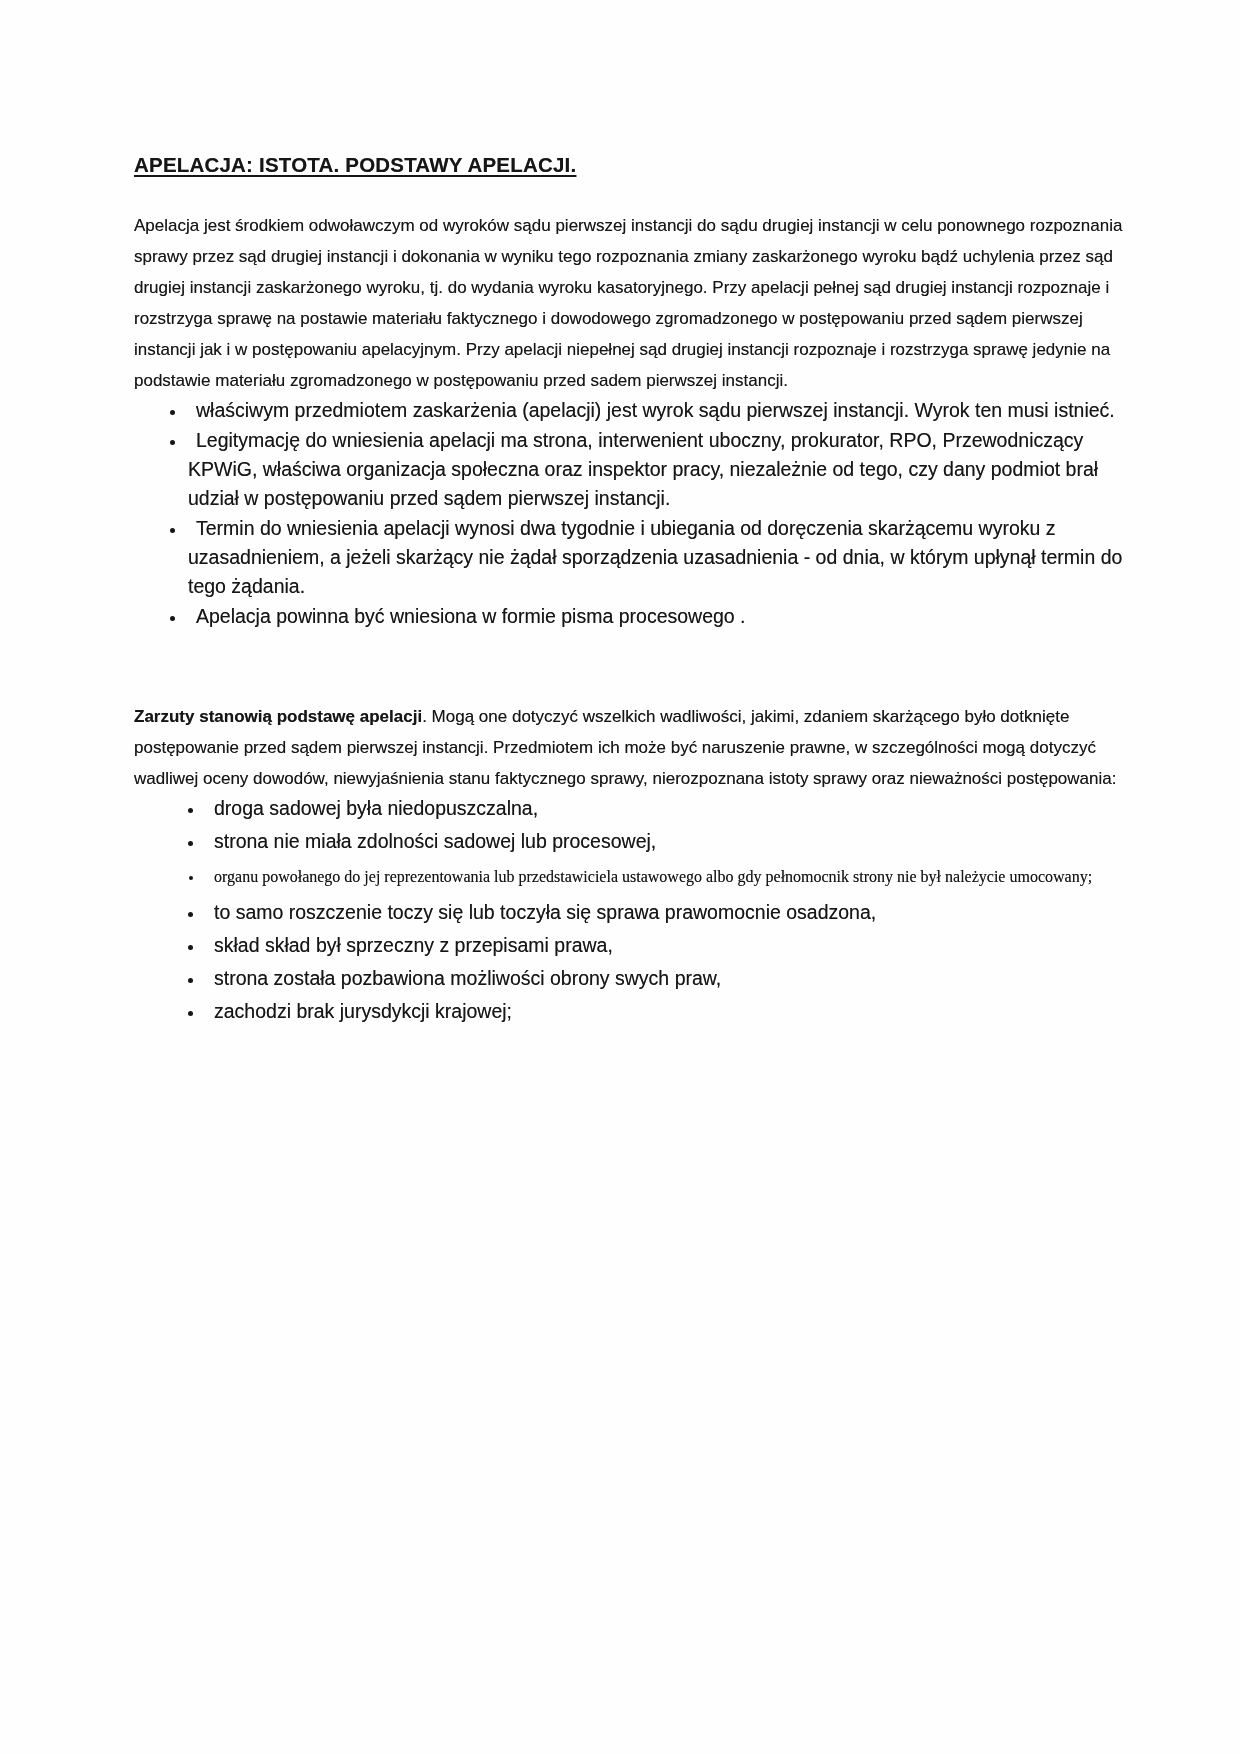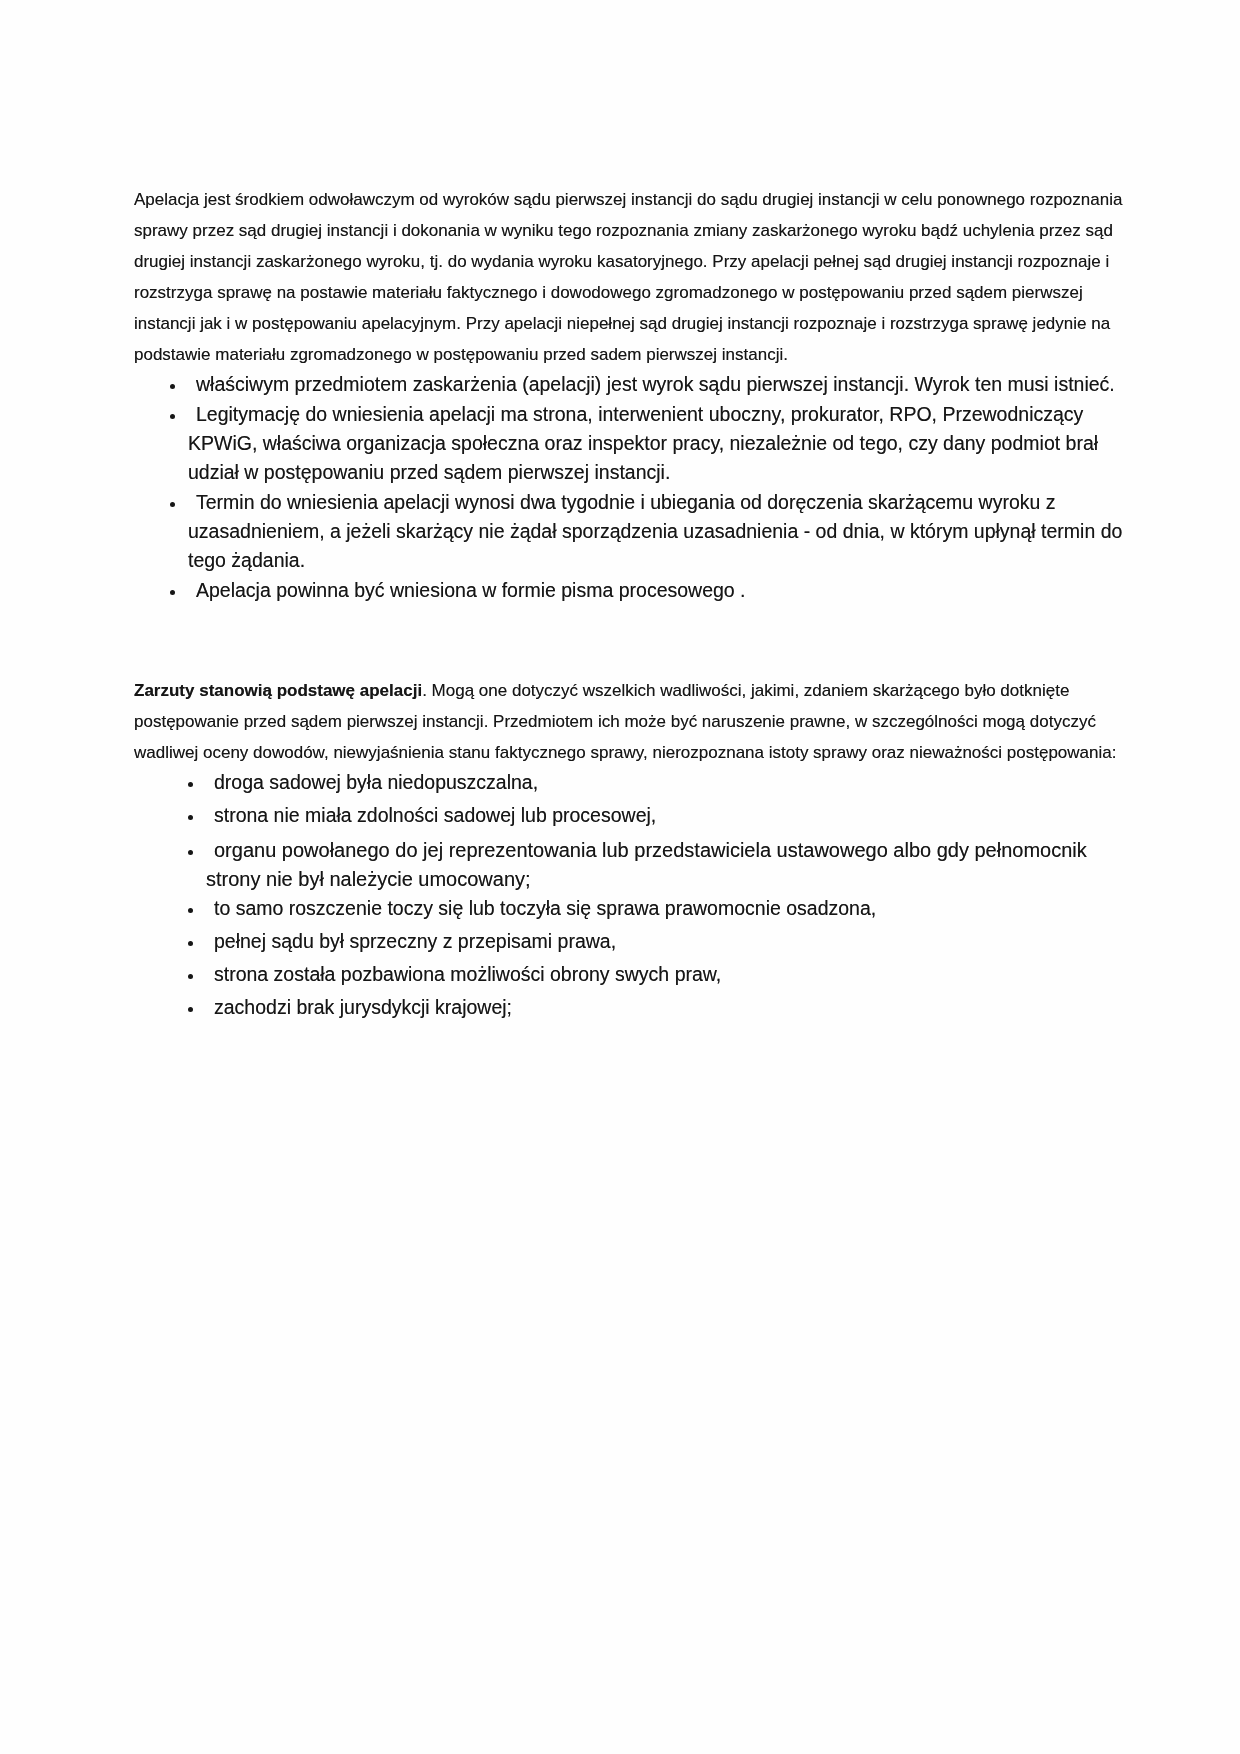--- a/index.html
+++ b/index.html
@@ -62,47 +62,48 @@
     padding-left: 52px;
   }
   .list-admissibility li { margin-bottom: 1px; }
 
   .list-objections {
     margin-top: 30px;
     padding-left: 70px;
   }
   .list-objections li { margin-bottom: 4px; }
   .list-objections li.serif {
-    font-family: Liberation Sans, sans-serif;
-    font-size: 20px;
+    font-family: Liberation Serif, serif;
+    font-size: 16px;
     margin-top: 6px;
-    margin-bottom: 0;
+    margin-bottom: 7px;
   }
 </style>
 </head>
 <body>
 
 <div class="page">
 
+  <h1 class="doc-title">APELACJA: ISTOTA. PODSTAWY APELACJI.</h1>
 
   <p class="para intro-para">Apelacja jest środkiem odwoławczym od wyroków sądu pierwszej instancji do sądu drugiej instancji w celu ponownego rozpoznania sprawy przez sąd drugiej instancji i dokonania w wyniku tego rozpoznania zmiany zaskarżonego wyroku bądź uchylenia przez sąd drugiej instancji zaskarżonego wyroku, tj. do wydania wyroku kasatoryjnego. Przy apelacji pełnej sąd drugiej instancji rozpoznaje i rozstrzyga sprawę na postawie materiału faktycznego i dowodowego zgromadzonego w postępowaniu przed sądem pierwszej instancji jak i w postępowaniu apelacyjnym. Przy apelacji niepełnej sąd drugiej instancji rozpoznaje i rozstrzyga sprawę jedynie na podstawie materiału zgromadzonego w postępowaniu przed sadem pierwszej instancji.</p>
 
 
   <ul class="doc-list list-admissibility">
     <li>właściwym przedmiotem zaskarżenia (apelacji) jest wyrok sądu pierwszej instancji. Wyrok ten musi istnieć.</li>
     <li>Legitymację do wniesienia apelacji ma strona, interwenient uboczny, prokurator, RPO, Przewodniczący KPWiG, właściwa organizacja społeczna oraz inspektor pracy, niezależnie od tego, czy dany podmiot brał udział w postępowaniu przed sądem pierwszej instancji.</li>
     <li>Termin do wniesienia apelacji wynosi dwa tygodnie i ubiegania od doręczenia skarżącemu wyroku z uzasadnieniem, a jeżeli skarżący nie żądał sporządzenia uzasadnienia - od dnia, w którym upłynął termin do tego żądania.</li>
     <li>Apelacja powinna być wniesiona w formie pisma procesowego .</li>
   </ul>
 
   <p class="para zarzuty-para"><strong>Zarzuty stanowią podstawę apelacji</strong><span>. Mogą one dotyczyć wszelkich wadliwości, jakimi, zdaniem skarżącego było dotknięte postępowanie przed sądem pierwszej instancji. Przedmiotem ich może być naruszenie prawne, w szczególności mogą dotyczyć wadliwej oceny dowodów, niewyjaśnienia stanu faktycznego sprawy, nierozpoznana istoty sprawy oraz nieważności postępowania:</span></p>
 
   <ul class="doc-list list-objections">
     <li>droga sadowej była niedopuszczalna,</li>
     <li>strona nie miała zdolności sadowej lub procesowej,</li>
     <li class="serif">organu powołanego do jej reprezentowania lub przedstawiciela ustawowego albo gdy pełnomocnik strony nie był należycie umocowany;</li>
     <li>to samo roszczenie toczy się lub toczyła się sprawa prawomocnie osadzona,</li>
-    <li>pełnej sądu był sprzeczny z przepisami prawa,</li>
+    <li>skład skład był sprzeczny z przepisami prawa,</li>
     <li>strona została pozbawiona możliwości obrony swych praw,</li>
     <li>zachodzi brak jurysdykcji krajowej;</li>
   </ul>
 
 </div>
 
 </body></html>

